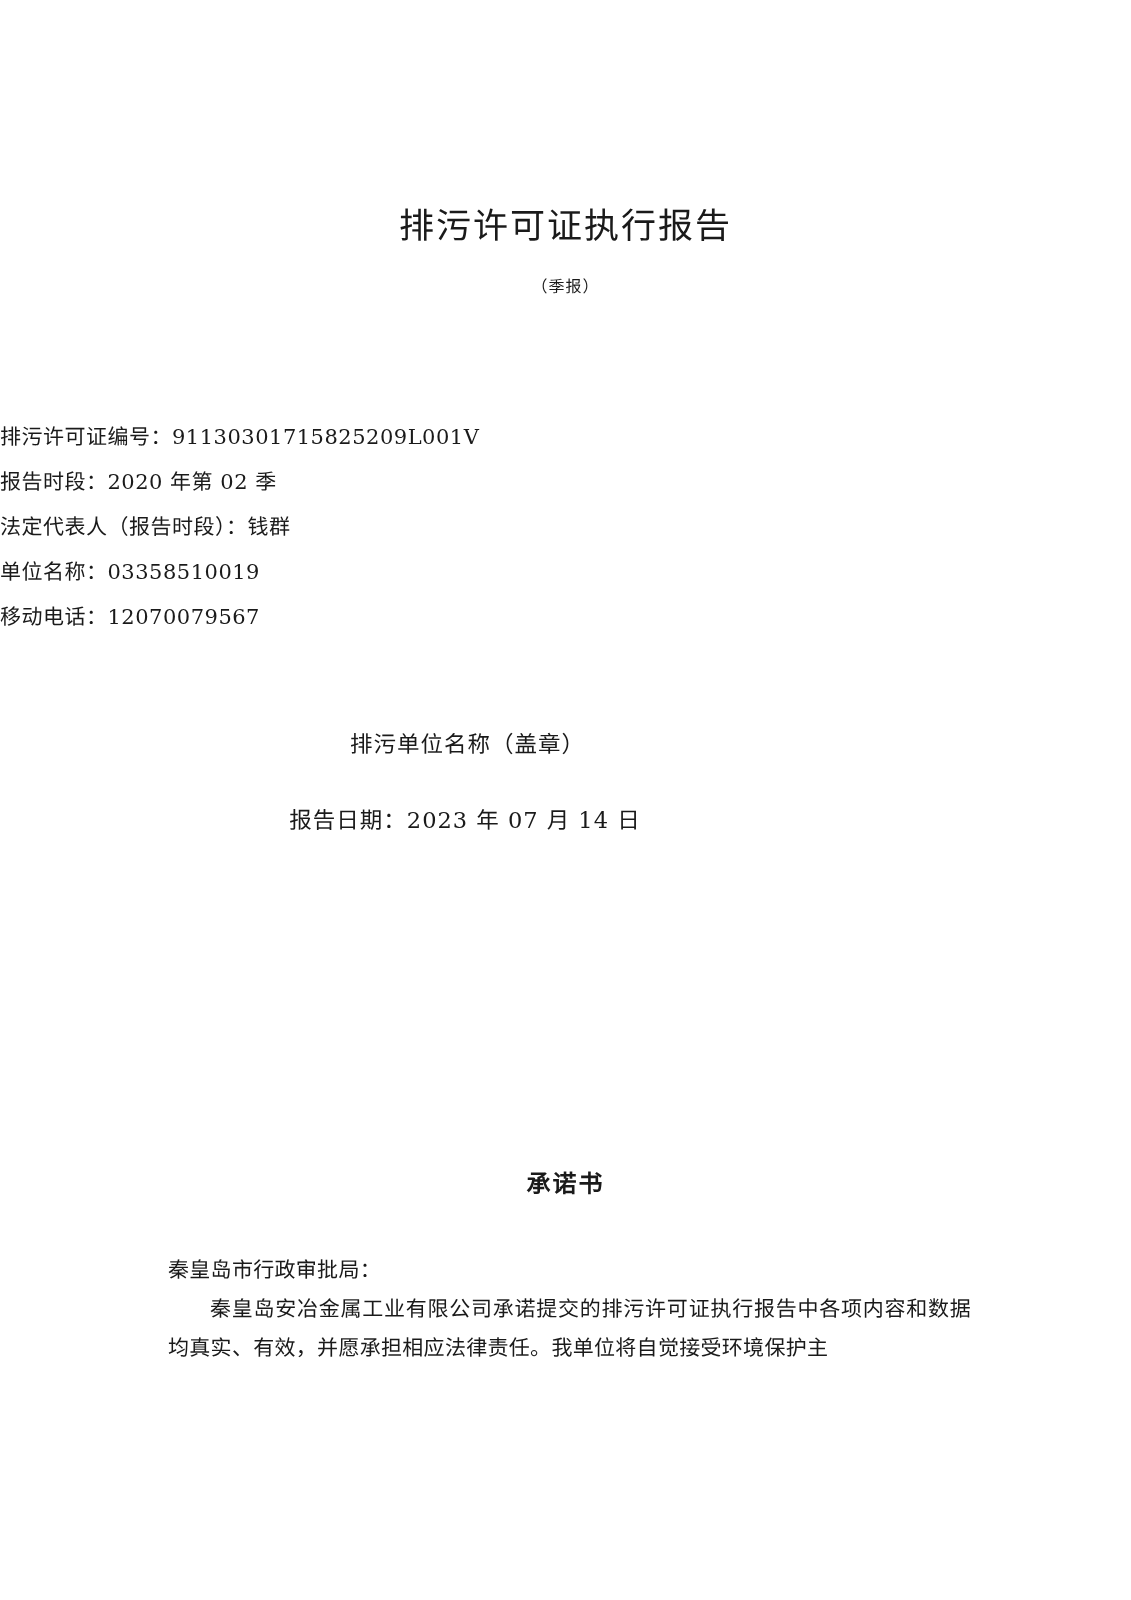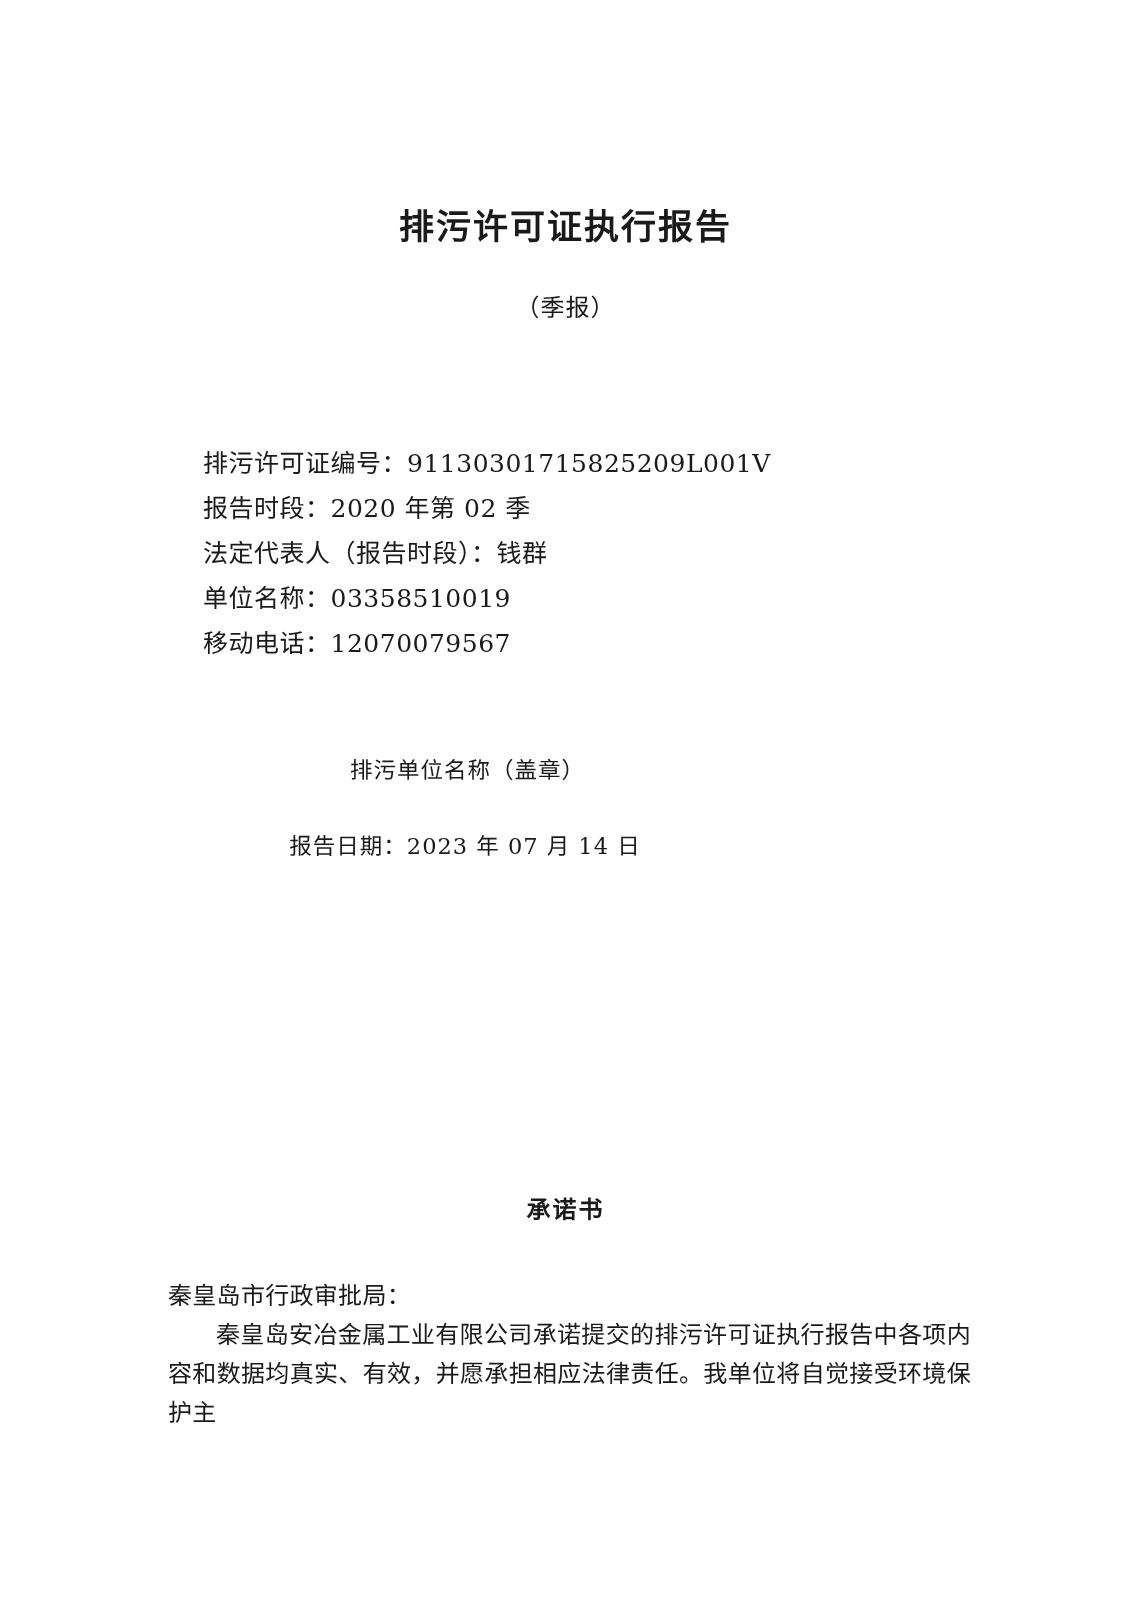--- a/index.html
+++ b/index.html
@@ -19,39 +19,38 @@
     position: relative;
     width: 1131px;
     height: 1600px;
     box-sizing: border-box;
   }
 
   
   .title-main {
     text-align: center;
     font-size: 35px;
-    font-weight: bold;
+    font-weight: normal;
     letter-spacing: 2px;
     margin-top: 205px;
     line-height: 1.25;
     font-family: "DejaVu Serif", "Liberation Serif", serif;
   }
   .title-sub {
     text-align: center;
-    font-size: 24px;
+    font-size: 16px;
     letter-spacing: 1px;
-    margin-top: 39px;
+    margin-top: 24px;
     font-family: Liberation Mono, monospace;
   }
 
   
   .info-block {
     margin-top: 118px;
-    padding-left: 203px;
-    font-size: 25px;
+    font-size: 21px;
     line-height: 45px;
     letter-spacing: 0.5px;
   }
   .info-line {
     white-space: nowrap;
   }
 
   
   .sign-block {
     margin-top: 86px;
@@ -70,21 +69,21 @@
     text-align: center;
     font-size: 24px;
     font-weight: bold;
     letter-spacing: 2px;
     margin-top: 330px;
   }
   .commit-body {
     margin-top: 52px;
     padding-left: 168px;
     padding-right: 160px;
-    font-size: 24px;
+    font-size: 21px;
     line-height: 39px;
     letter-spacing: 0.3px;
   }
   .commit-addressee {
     margin-bottom: 0;
   }
   .commit-para {
     text-indent: 2em;
     margin: 0;
     text-align: justify;

